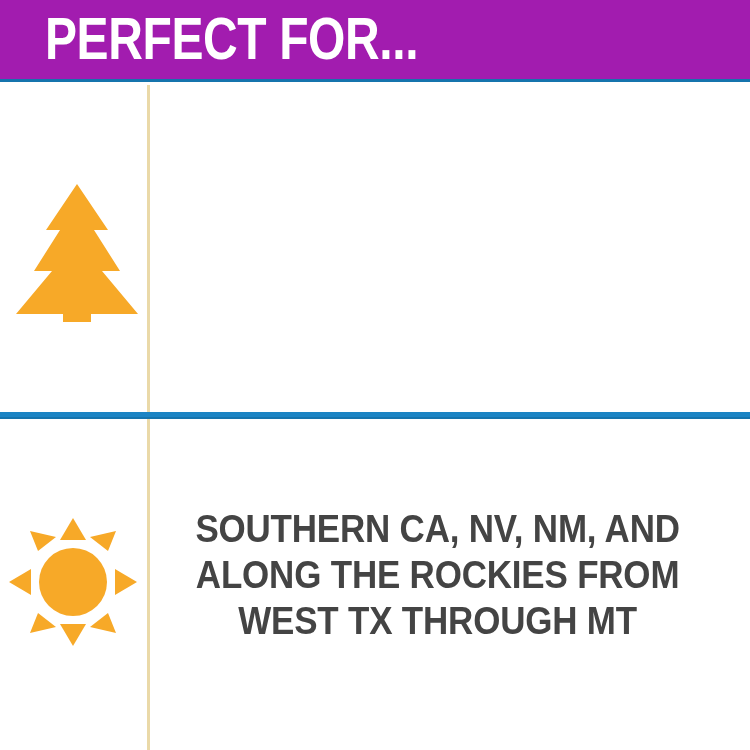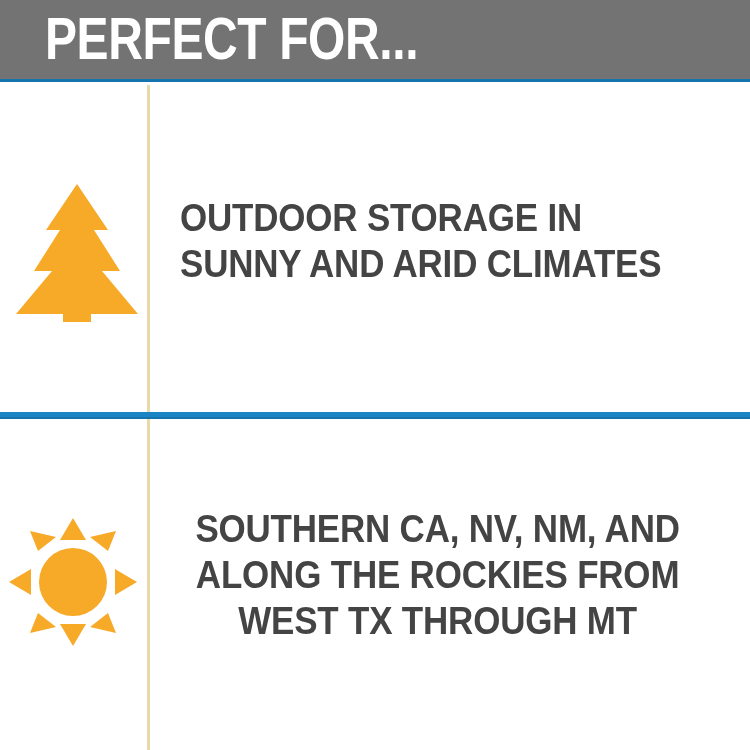--- a/index.html
+++ b/index.html
@@ -21,21 +21,21 @@
     background: #ffffff;
   }
 
   
   #header-banner {
     position: absolute;
     left: 0;
     top: 0;
     width: 750px;
     height: 82px;
-    background: #737373;
+    background: #a21caf;
     border-bottom: 3px solid #1574ad;
     box-sizing: border-box;
   }
   #header-title {
     position: absolute;
     left: 45px;
     top: 50%;
     transform: translateY(-52%);
     color: #ffffff;
     font-size: 60px;
@@ -140,24 +140,20 @@
   <div id="vertical-divider"></div>
 
   <div class="row" id="row-tree">
 
     <div class="row-icon">
       <svg id="tree-icon-wrap" class="icon-svg" viewBox="0 0 130 140">
         <path d="M65 2 L96 48 L82 48 L108 89 L90 89 L126 132 L79 132 L79 140 L51 140 L51 132 L4 132 L40 89 L22 89 L48 48 L34 48 Z" fill="#f7a928"></path>
       </svg>
     </div>
 
-    <div class="row-text" id="text-tree">
-      <span class="tline">OUTDOOR STORAGE IN</span>
-      <span class="tline">SUNNY AND ARID CLIMATES</span>
-    </div>
 
   </div>
 
   <div id="section-divider"></div>
 
   <div class="row" id="row-sun">
 
     <div class="row-icon">
       <svg id="sun-icon-wrap" class="icon-svg" viewBox="0 0 130 130">
         <g fill="#f7a928">

